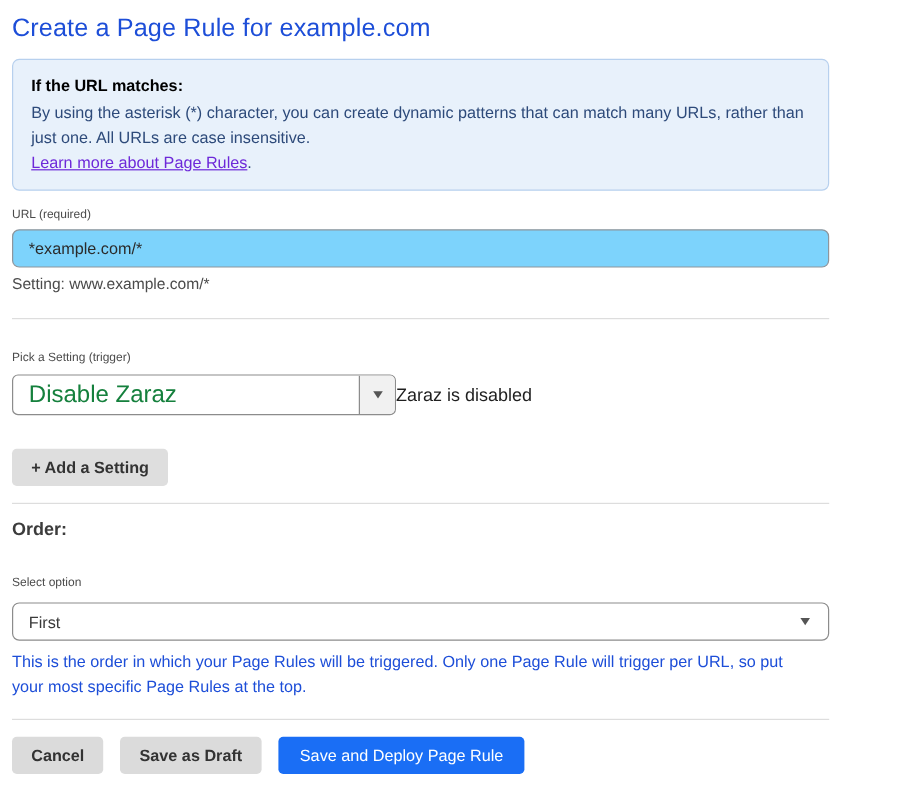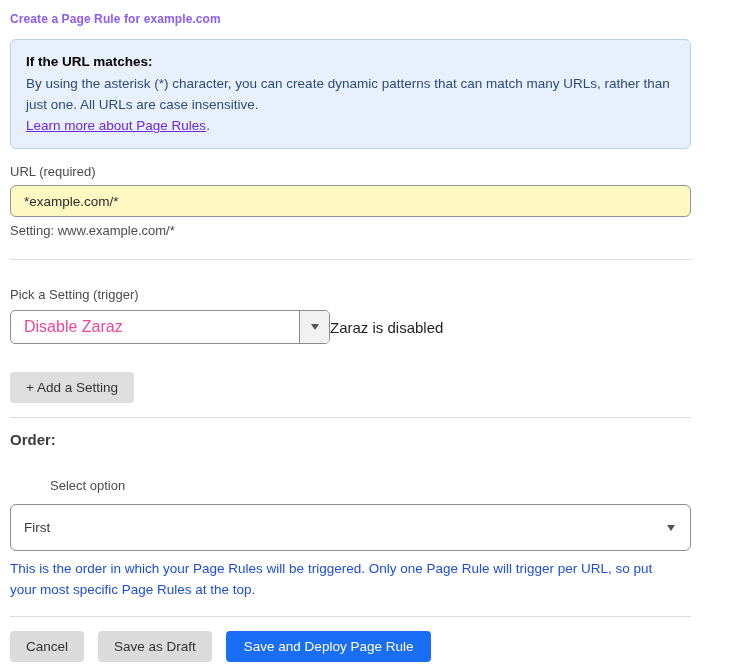--- a/index.html
+++ b/index.html
@@ -11,23 +11,23 @@
     color: #363636;
     position: relative;
     overflow: hidden;
   }
   .container {
     width: 681px;
     margin-left: 10px;
     padding-top: 12px;
   }
   .page-title {
-    font-size: 12px;
-    font-weight: bold;
-    color: #8b5cf6;
+    font-size: 21px;
+    font-weight: normal;
+    color: #1d4ed8;
     letter-spacing: 0.1px;
   }
   .info-box {
     margin-top: 13px;
     background: #e8f1fb;
     border: 1px solid #b7d0ee;
     border-radius: 6px;
     padding: 11px 15px 12px 15px;
     line-height: 21px;
     font-size: 13.5px;
@@ -42,28 +42,28 @@
     max-width: 650px;
   }
   .info-link {
     color: #6d28d9;
     text-decoration: underline;
     cursor: pointer;
   }
   .info-link-suffix { color: #2d4a7a; }
   .field-label {
     margin-top: 15px;
-    font-size: 13px;
+    font-size: 10px;
     color: #4b4b4b;
   }
   .url-input {
     margin-top: 6px;
     width: 681px;
     height: 32px;
-    background: #fef9c3;
+    background: #7dd3fc;
     border: 1px solid #8e959c;
     border-radius: 6px;
     padding: 0 13px;
     font-size: 13.5px;
     color: #2b2b2b;
     font-family: "Liberation Sans", "DejaVu Sans", sans-serif;
     outline: none;
   }
   .field-example {
     margin-top: 6px;
@@ -99,22 +99,22 @@
     display: flex;
     align-items: stretch;
     cursor: pointer;
     overflow: hidden;
   }
   .select-split .select-value {
     flex: 1;
     display: flex;
     align-items: center;
     padding-left: 13px;
-    font-size: 16px;
-    color: #ec4899;
+    font-size: 20px;
+    color: #15803d;
   }
   .select-split .arrow-seg {
     width: 30px;
     background: #f1f1f1;
     border-left: 1px solid #8c8c8c;
     display: flex;
     align-items: center;
     justify-content: center;
   }
   .tri {
@@ -130,28 +130,28 @@
   .btn {
     display: inline-block;
     border: none;
     border-radius: 4px;
     font-size: 13.5px;
     font-family: "Liberation Sans", "DejaVu Sans", sans-serif;
     cursor: pointer;
     padding: 8px 16px;
     color: #333333;
   }
-  .btn-gray { background: #dbdbdb; }
+  .btn-gray { background: #dbdbdb; font-weight: bold; }
   .add-setting-btn { margin-top: 28px; background: #dedede; }
   .order-heading { margin-top: 13px; }
-  .order-label { margin-top: 30px; margin-left: 40px; }
+  .order-label { margin-top: 30px; }
   .select-full {
     margin-top: 11px;
     width: 681px;
-    height: 47px;
+    height: 32px;
     background: #ffffff;
     border: 1px solid #8c8c8c;
     border-radius: 6px;
     display: flex;
     align-items: center;
     justify-content: space-between;
     padding: 0 15px 0 13px;
     font-size: 13.5px;
     color: #3a3a3a;
     cursor: pointer;

